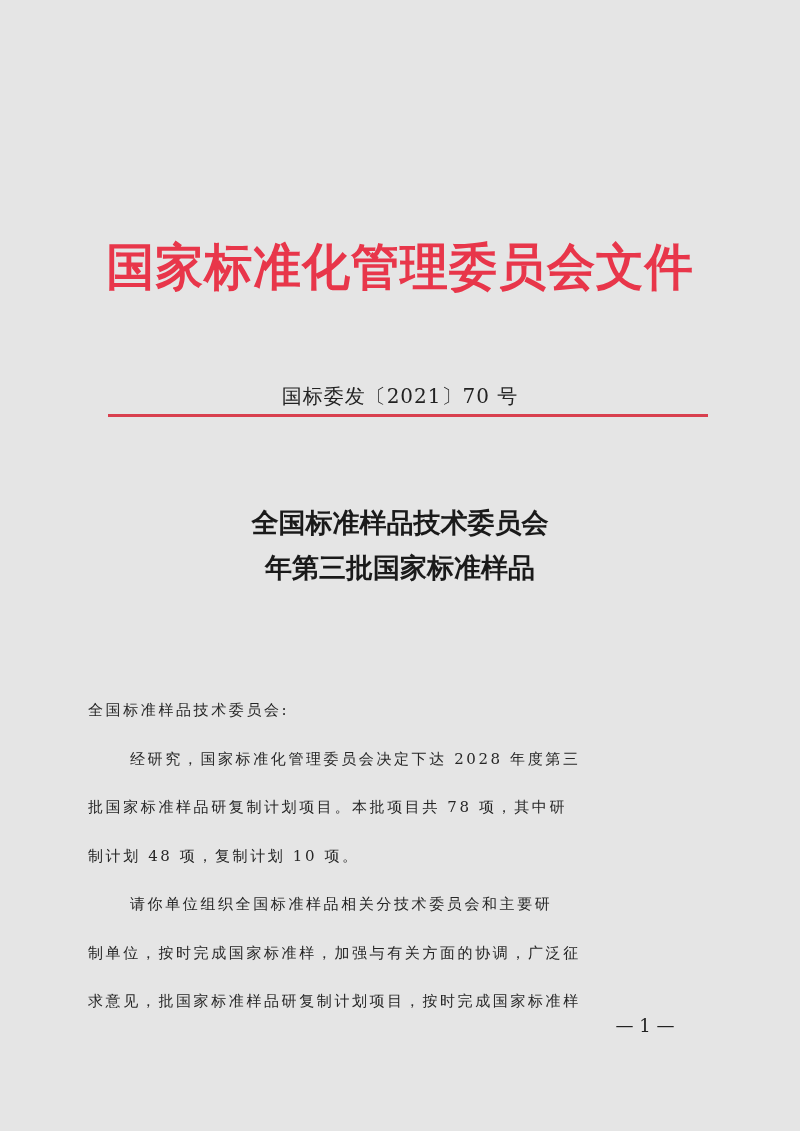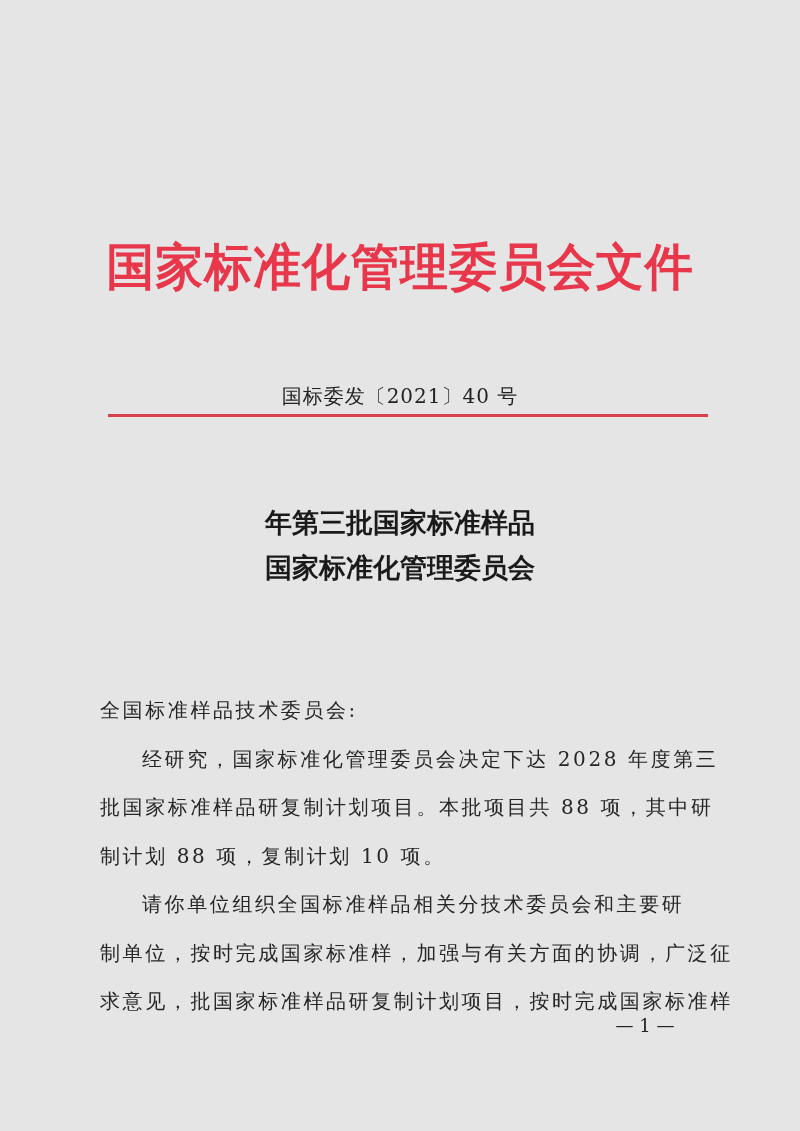--- a/index.html
+++ b/index.html
@@ -62,24 +62,24 @@
       top: 500px;
       text-align: center;
       font-size: 27px;
       line-height: 45px;
       font-weight: bold;
       color: #1a1a1a;
     }
     .title div { white-space: nowrap; }
     .body-text {
       position: absolute;
-      left: 100px;
+      left: 88px;
       width: 610px;
       top: 686px;
-      font-size: 20px;
+      font-size: 15px;
       line-height: 48.5px;
       color: #262626;
       letter-spacing: 2.6px;
     }
     .body-text .line { white-space: nowrap; height: 48.5px; }
     .body-text .indent { padding-left: 42px; }
     .page-num {
       position: absolute;
       left: 590px;
       top: 1012px;
@@ -90,34 +90,34 @@
       color: #222;
     }
   </style>
 </head>
 <body>
 
 <div class="page">
 
   <div class="red-head">国家标准化管理委员会文件</div>
 
-  <div class="doc-number">国标委发〔2021〕40 号</div>
+  <div class="doc-number">国标委发〔2021〕70 号</div>
 
   <div class="red-rule"></div>
 
   <div class="title">
+    <div>全国标准样品技术委员会</div>
     <div>年第三批国家标准样品</div>
-    <div>国家标准化管理委员会</div>
   </div>
 
   <div class="body-text">
     <div class="line">全国标准样品技术委员会:</div>
     <div class="line indent">经研究，国家标准化管理委员会决定下达 2028 年度第三</div>
-    <div class="line">批国家标准样品研复制计划项目。本批项目共 88 项，其中研</div>
-    <div class="line">制计划 88 项，复制计划 10 项。</div>
+    <div class="line">批国家标准样品研复制计划项目。本批项目共 78 项，其中研</div>
+    <div class="line">制计划 48 项，复制计划 10 项。</div>
     <div class="line indent">请你单位组织全国标准样品相关分技术委员会和主要研</div>
     <div class="line">制单位，按时完成国家标准样，加强与有关方面的协调，广泛征</div>
     <div class="line">求意见，批国家标准样品研复制计划项目，按时完成国家标准样</div>
   </div>
 
   <div class="page-num">— 1 —</div>
 
 </div>
 
 </body></html>

